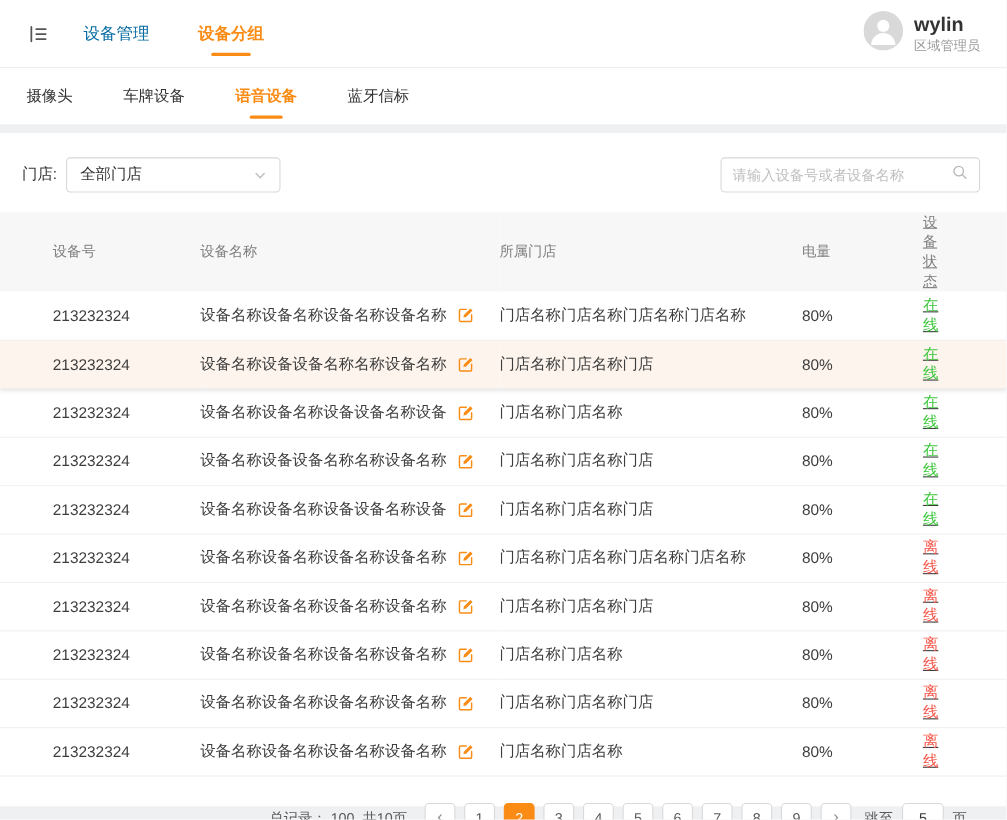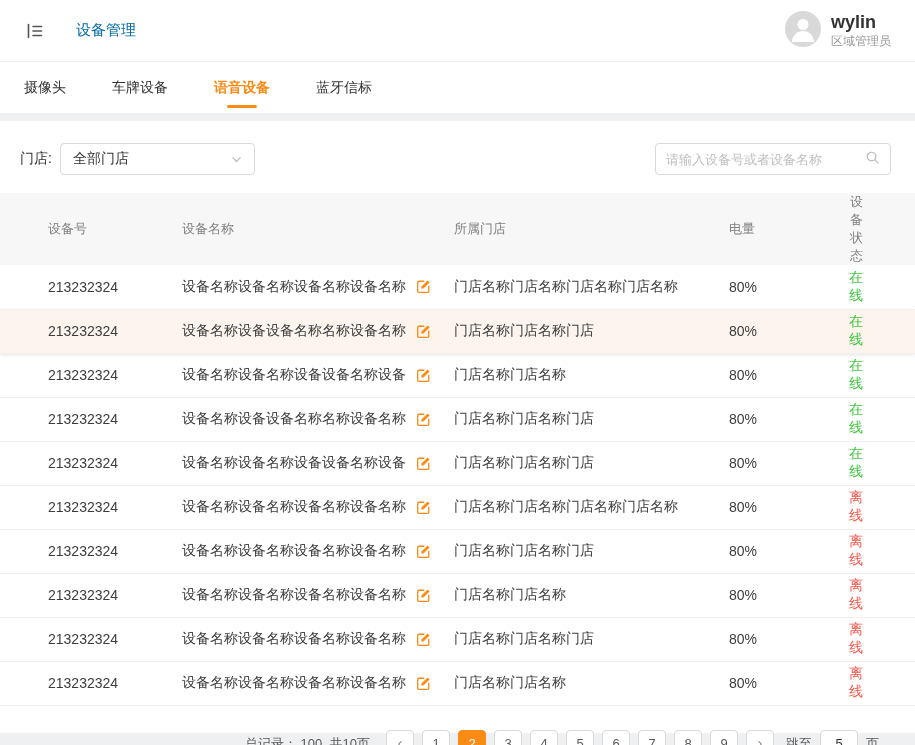--- a/index.html
+++ b/index.html
@@ -60,21 +60,21 @@
   }
   .search-box input::placeholder { color: #bfbfbf; }
   
   table { width: 100%; border-collapse: collapse; font-size: 14px; table-layout: fixed; }
   thead th {
     background: #f7f7f8; height: 40px; font-weight: normal; color: #808080;
     text-align: left; font-size: 13px;
   }
   tbody td { height: 44px; border-bottom: 1px solid #f0f0f0; color: #3d3d3d; }
   th:first-child, td:first-child { padding-left: 48px; }
-  th:last-child, td:last-child { text-align: right; padding-right: 52px; }
+  th:last-child, td:last-child { text-align: left; padding-right: 52px; text-decoration: underline; }
   tr.highlight td { background: #fdf4ed; }
   tr.highlight { box-shadow: 0 2px 4px rgba(0,0,0,0.10); }
   .name-cell { display: flex; align-items: center; gap: 10px; }
   .edit-btn { display: inline-flex; align-items: center; cursor: pointer; }
   .status { font-size: 14px; }
   .status.online { color: #3fc73f; }
   .status.offline { color: #f5564a; }
   
   .pagination {
     display: flex; align-items: center; justify-content: flex-end;
@@ -102,20 +102,23 @@
   <span class="collapse-btn">
     <svg width="20" height="20" viewBox="0 0 20 20" fill="none" stroke="#555" stroke-width="1.6" stroke-linecap="round">
       <path d="M3.5 3.5v13"></path>
         <path d="M8 5.5h8.5"></path>
         <path d="M8 10h8.5"></path>
         <path d="M8 14.5h8.5"></path>
     </svg>
   </span>
   <div class="nav-item">
     <span>设备管理</span>
+  </div>
+  <div class="nav-item active">
+    <span>设备分组</span>
   </div>
   <div class="user-block">
     <span>
       <svg width="36" height="36" viewBox="0 0 36 36">
         <circle cx="18" cy="18" r="18" fill="#d9d9d9"></circle>
         <circle cx="18" cy="13.5" r="5.5" fill="#fff"></circle>
         <path d="M7 31a11 11 0 0 1 22 0z" fill="#fff"></path>
       </svg>
     </span>
     <div class="user-meta">

